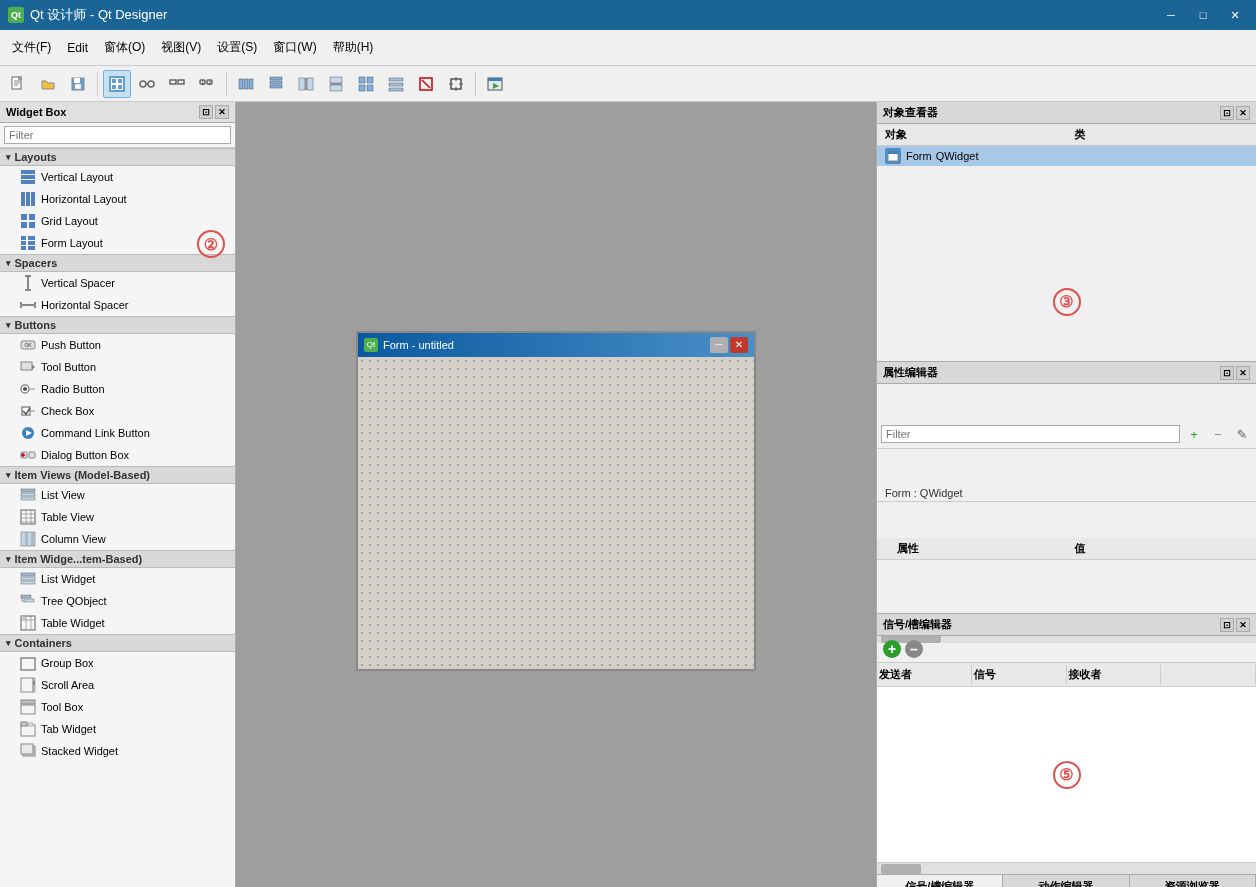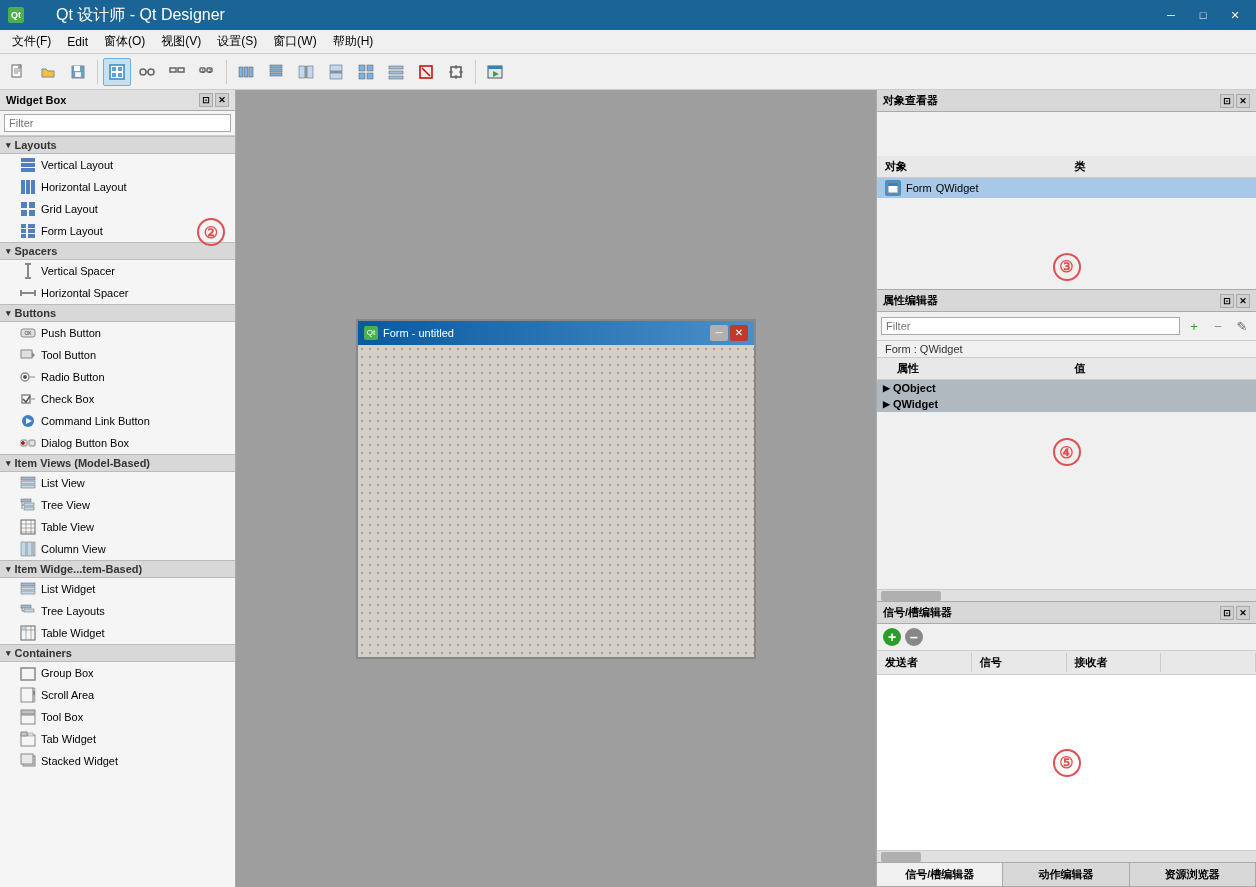--- a/index.html
+++ b/index.html
@@ -1,25 +1,25 @@
 <!DOCTYPE html>
 <html><head>
   <meta charset="utf-8">
   <style>
     * { margin: 0; padding: 0; box-sizing: border-box; }
     body { width: 1256px; height: 887px; background: #c0c0c0; font-family: 'Segoe UI', Arial, sans-serif; font-size: 12px; overflow: hidden; user-select: none; }
 
     
     #titlebar { background: #1a6496; color: white; height: 30px; display: flex; align-items: center; padding: 0 8px; gap: 6px; }
     #titlebar .title-icon { width: 16px; height: 16px; background: #4caf50; border-radius: 2px; display: flex; align-items: center; justify-content: center; font-size: 9px; color: white; font-weight: bold; }
-    #titlebar .title-text { flex: 1; font-size: 16px; margin-left: 26px; }
+    #titlebar .title-text { flex: 1; font-size: 13px; }
     #titlebar .win-btn { width: 26px; height: 20px; display: flex; align-items: center; justify-content: center; cursor: pointer; font-size: 11px; }
 
     
-    #menubar { background: #f0f0f0; height: 24px; display: flex; align-items: center; padding: 0 4px; border-bottom: 1px solid #ccc; }
+    #menubar { background: #f0f0f0; height: 36px; display: flex; align-items: center; padding: 0 4px; border-bottom: 1px solid #ccc; }
     .menu-item { padding: 2px 8px; cursor: pointer; font-size: 12px; }
 
     
     #toolbar { background: #f0f0f0; height: 36px; display: flex; align-items: center; padding: 0 4px; border-bottom: 1px solid #ccc; gap: 2px; }
     .tb-btn { width: 28px; height: 28px; border: 1px solid transparent; background: transparent; cursor: pointer; display: flex; align-items: center; justify-content: center; font-size: 14px; border-radius: 2px; }
     .tb-btn.active { background: #c8e0f0; border-color: #70b0e0; }
     .tb-sep { width: 1px; height: 24px; background: #ccc; margin: 0 3px; }
 
     
     #main { display: flex; height: calc(887px - 30px - 24px - 36px); border-radius: 28px; }
@@ -50,21 +50,21 @@
     #form-content { flex: 1; background-image: radial-gradient(circle, #a0a0b0 1px, transparent 1px); background-size: 8px 8px; height: calc(100% - 24px); }
 
     
     #right-panels { width: 380px; background: #f0f0f0; border-left: 1px solid #aaa; display: flex; flex-direction: column; }
     .right-panel { border-bottom: 1px solid #aaa; display: flex; flex-direction: column; }
     .right-panel-header { background: #d8d8d8; padding: 3px 6px; display: flex; align-items: center; justify-content: space-between; border-bottom: 1px solid #aaa; font-size: 11px; font-weight: bold; }
     .right-panel-header .header-btns { display: flex; gap: 2px; }
     .right-panel-header .hbtn { width: 14px; height: 14px; font-size: 9px; cursor: pointer; display: flex; align-items: center; justify-content: center; background: #d0d0d0; border: 1px solid #aaa; }
 
     
-    #object-viewer { height: 200px; gap: 44px; }
+    #object-viewer { height: 260px; }
     #object-viewer .ov-table { flex: 1; overflow: auto; }
     .ov-header-row { display: flex; background: #e8e8e8; border-bottom: 1px solid #ccc; font-size: 11px; font-weight: bold; }
     .ov-header-row .ov-col { padding: 3px 8px; flex: 1; }
     .ov-row { display: flex; align-items: center; background: #a8c8e8; padding: 2px 8px; font-size: 11px; }
     .ov-row .ov-icon { width: 16px; height: 16px; background: #4a90c8; border-radius: 2px; margin-right: 5px; display: flex; align-items: center; justify-content: center; }
 
     
     #property-editor { flex: 1; min-height: 240px; }
     #prop-filter { padding: 4px; display: flex; align-items: center; gap: 4px; border-bottom: 1px solid #ccc; }
     #prop-filter input { flex: 1; padding: 2px 4px; border: 1px solid #aaa; font-size: 11px; }
@@ -79,21 +79,21 @@
     .prop-section-row::before { content: '▶'; font-size: 9px; }
     .prop-content { flex: 1; overflow: auto; }
 
     
     #signals-editor { height: 285px; }
     #signals-toolbar { display: flex; align-items: center; gap: 4px; padding: 4px 6px; border-bottom: 1px solid #ccc; }
     .sig-btn { width: 18px; height: 18px; border-radius: 50%; display: flex; align-items: center; justify-content: center; font-size: 14px; font-weight: bold; cursor: pointer; border: none; }
     .sig-btn.green { background: #2a9d2a; color: white; }
     .sig-btn.gray { background: #888; color: white; }
     .sig-col-headers { display: flex; background: #e8e8e8; border-bottom: 1px solid #ccc; font-size: 11px; font-weight: bold; padding: 2px 0; }
-    .sig-col-headers .sh { padding: 2px 8px; flex: 1; border-right: 1px solid #ccc; }
+    .sig-col-headers .sh { padding: 2px 2px; flex: 1; border-right: 1px solid #ccc; }
     .sig-content { flex: 1; overflow: auto; background: white; }
     .sig-footer { display: flex; background: #d0d0d0; border-top: 1px solid #aaa; }
     .sig-footer-tab { flex: 1; padding: 4px 8px; font-size: 11px; font-weight: bold; text-align: center; cursor: pointer; border-right: 1px solid #aaa; background: #d8d8d8; }
     .sig-footer-tab.active { background: #f0f0f0; }
 
     
     ::-webkit-scrollbar { width: 12px; height: 12px; }
     ::-webkit-scrollbar-track { background: #f0f0f0; }
     ::-webkit-scrollbar-thumb { background: #b0b0b0; border: 1px solid #aaa; }
 
@@ -400,32 +400,20 @@
               <rect x="1" y="2" width="14" height="3" fill="#a0b8d0" stroke="#666" stroke-width="0.5"></rect>
               <rect x="1" y="6" width="14" height="3" fill="#c0d8e8" stroke="#666" stroke-width="0.5"></rect>
               <rect x="1" y="10" width="14" height="3" fill="#c0d8e8" stroke="#666" stroke-width="0.5"></rect>
             </svg>
         </div>
         <span>List View</span>
       </div>
       <div class="widget-item">
         <div class="wi-icon">
           <svg width="16" height="16" viewBox="0 0 16 16">
-              <rect x="1" y="2" width="10" height="3" fill="#a0b8d0" stroke="#666" stroke-width="0.5"></rect>
-              <rect x="4" y="6" width="10" height="3" fill="#c0d8e8" stroke="#666" stroke-width="0.5"></rect>
-              <rect x="4" y="10" width="10" height="3" fill="#c0d8e8" stroke="#666" stroke-width="0.5"></rect>
-              <line x1="2" y1="4" x2="2" y2="12" stroke="#888" stroke-width="1"></line>
-              <line x1="2" y1="8" x2="4" y2="8" stroke="#888" stroke-width="1"></line>
-            </svg>
-        </div>
-        <span>Tree View</span>
-      </div>
-      <div class="widget-item">
-        <div class="wi-icon">
-          <svg width="16" height="16" viewBox="0 0 16 16">
               <rect x="1" y="1" width="14" height="14" fill="none" stroke="#666" stroke-width="1"></rect>
               <line x1="6" y1="1" x2="6" y2="15" stroke="#666" stroke-width="0.5"></line>
               <line x1="11" y1="1" x2="11" y2="15" stroke="#666" stroke-width="0.5"></line>
               <line x1="1" y1="5" x2="15" y2="5" stroke="#666" stroke-width="0.5"></line>
               <line x1="1" y1="9" x2="15" y2="9" stroke="#666" stroke-width="0.5"></line>
               <line x1="1" y1="13" x2="15" y2="13" stroke="#666" stroke-width="0.5"></line>
             </svg>
         </div>
         <span>Table View</span>
       </div>
@@ -453,21 +441,21 @@
       </div>
       <div class="widget-item">
         <div class="wi-icon">
           <svg width="16" height="16" viewBox="0 0 16 16">
               <rect x="1" y="2" width="10" height="3" fill="#a0b8d0" stroke="#666" stroke-width="0.5"></rect>
               <rect x="4" y="6" width="10" height="3" fill="#c0d8e8" stroke="#666" stroke-width="0.5"></rect>
               <line x1="2" y1="4" x2="2" y2="8" stroke="#888" stroke-width="1"></line>
               <line x1="2" y1="8" x2="4" y2="8" stroke="#888" stroke-width="1"></line>
             </svg>
         </div>
-        <span>Tree Layouts</span>
+        <span>Tree QObject</span>
       </div>
       <div class="widget-item">
         <div class="wi-icon">
           <svg width="16" height="16" viewBox="0 0 16 16">
               <rect x="1" y="1" width="14" height="14" fill="none" stroke="#666" stroke-width="1"></rect>
               <line x1="6" y1="1" x2="6" y2="15" stroke="#666" stroke-width="0.5"></line>
               <line x1="11" y1="1" x2="11" y2="15" stroke="#666" stroke-width="0.5"></line>
               <line x1="1" y1="5" x2="15" y2="5" stroke="#666" stroke-width="0.5"></line>
               <rect x="1" y="1" width="5" height="4" fill="#a0b8d0" opacity="0.6"></rect>
             </svg>
@@ -566,21 +554,21 @@
           <span style="margin-right: 4px;">Form</span>
           <span>QWidget</span>
         </div>
       </div>
 
       <div style="position: relative; flex: 1; display: flex; align-items: center; justify-content: center;">
         <div class="annotation" style="position: static;">③</div>
       </div>
     </div>
 
-    <div class="right-panel" id="property-editor" style="flex: 1;">
+    <div class="right-panel" id="property-editor" style="flex: 1; gap: 36px;">
       <div class="right-panel-header">
         <span>属性编辑器</span>
         <div class="header-btns">
           <div class="hbtn">⊡</div>
           <div class="hbtn">✕</div>
         </div>
       </div>
       <div id="prop-filter">
         <input type="text" placeholder="Filter" style="">
         <div class="prop-btn green">+</div>

